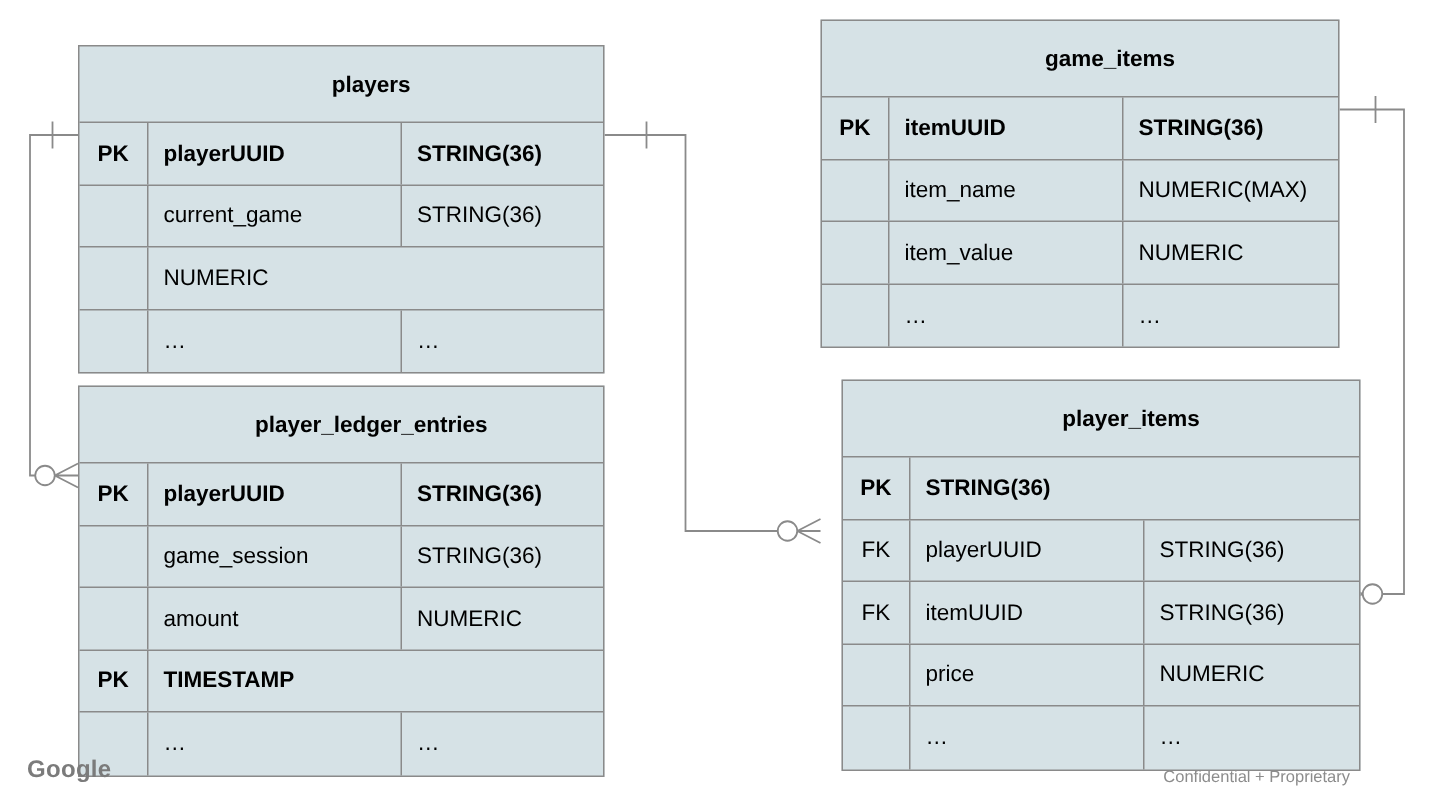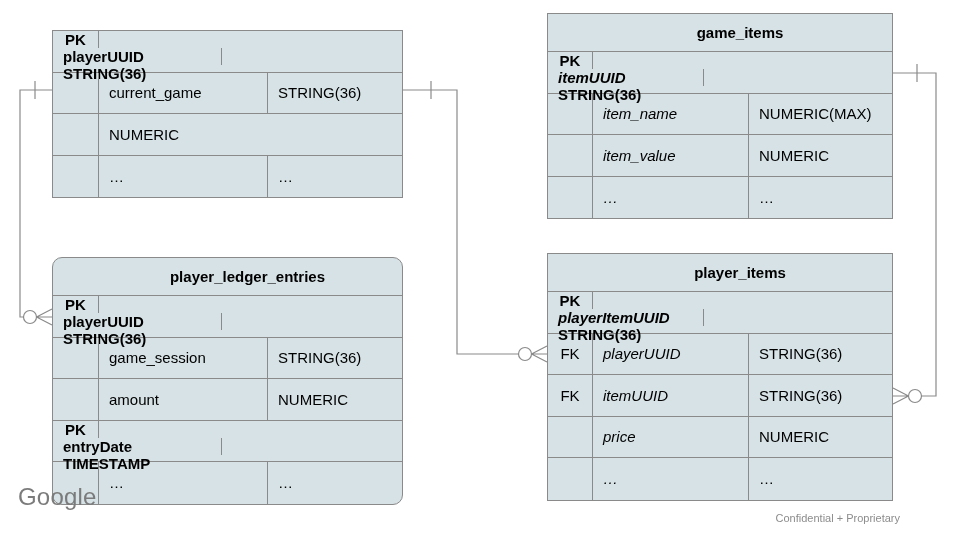--- a/index.html
+++ b/index.html
@@ -14,34 +14,34 @@
   
   .etable{
     position:absolute;
     background:#d6e2e6;
     border:1px solid #8a8a8a;
     box-sizing:border-box;
     color:#000;
     font-size:15px;
   }
   .etable .ttitle{
-    height:38px;
+    height:51px;
     display:flex;align-items:center;justify-content:center;
     font-weight:bold;
     border-bottom:1px solid #8a8a8a;
     box-sizing:border-box;
     padding-left:40px;
   }
   .erow{
     display:flex;height:41.5px;
     border-bottom:1px solid #8a8a8a;
     box-sizing:border-box;
   }
   .erow:last-child{border-bottom:none;}
-  .erow.bold{font-weight:bold;flex-direction:column;}
+  .erow.bold{font-weight:bold;}
   .ckey{
     display:flex;align-items:center;justify-content:center;
     border-right:1px solid #8a8a8a;box-sizing:border-box;
     flex:0 0 auto;
   }
   .cname{
     display:flex;align-items:center;
     padding-left:10px;
     border-right:1px solid #8a8a8a;box-sizing:border-box;
     flex:0 0 auto;
@@ -49,34 +49,34 @@
   .ctype{
     display:flex;align-items:center;
     padding-left:10px;
     flex:1 1 auto;
   }
   
   .tleft  .ckey{width:46px;}
   .tleft  .cname{width:169px;}
   
   .tright .ckey{width:45px;}
-  .tright .cname{width:156px;font-style:italic;}
+  .tright .cname{width:156px;}
 
   #tbl-players{left:52px;top:30px;width:351px;}
   #tbl-game-items{left:547px;top:13px;width:346px;}
-  #tbl-player-ledger-entries{left:52px;top:257px;width:351px;border-radius:10px;}
-  #tbl-player-items{left:547px;top:253px;width:346px;}
+  #tbl-player-ledger-entries{left:52px;top:257px;width:351px;}
+  #tbl-player-items{left:561px;top:253px;width:346px;}
 
   
   svg.connectors{position:absolute;left:0;top:0;pointer-events:none;}
 
   
   .brand{
-    position:absolute;left:18px;top:483px;
-    font-size:24px;font-weight:400;color:#7b7b7b;
+    position:absolute;left:18px;top:505px;
+    font-size:16px;font-weight:700;color:#7b7b7b;
     letter-spacing:0.2px;
   }
   .footer-note{
     position:absolute;right:60px;top:512px;
     font-size:11px;color:#8c8c8c;
   }
 </style>
 </head>
 <body>
 
@@ -100,20 +100,21 @@
 
     <g>
       <path d="M893,73 H936 V396 H921.5"></path>
       <line x1="917" y1="64" x2="917" y2="82"></line>
       <circle cx="915" cy="396" r="6.5" fill="#ffffff"></circle>
       <path d="M908.5,396 L893,388 M908.5,396 L893,396 M908.5,396 L893,404"></path>
     </g>
   </svg>
 
   <div class="etable tleft" id="tbl-players">
+    <div class="ttitle">players</div>
     <div class="erow bold">
       <div class="ckey">PK</div>
       <div class="cname">playerUUID</div>
       <div class="ctype">STRING(36)</div>
     </div>
     <div class="erow">
       <div class="ckey"></div>
       <div class="cname">current_game</div>
       <div class="ctype">STRING(36)</div>
     </div>
@@ -164,35 +165,33 @@
       <div class="cname">game_session</div>
       <div class="ctype">STRING(36)</div>
     </div>
     <div class="erow">
       <div class="ckey"></div>
       <div class="cname">amount</div>
       <div class="ctype">NUMERIC</div>
     </div>
     <div class="erow bold">
       <div class="ckey">PK</div>
-      <div class="cname">entryDate</div>
       <div class="ctype">TIMESTAMP</div>
     </div>
     <div class="erow">
       <div class="ckey"></div>
       <div class="cname">…</div>
       <div class="ctype">…</div>
     </div>
   </div>
 
   <div class="etable tright" id="tbl-player-items">
     <div class="ttitle">player_items</div>
     <div class="erow bold">
       <div class="ckey">PK</div>
-      <div class="cname">playerItemUUID</div>
       <div class="ctype">STRING(36)</div>
     </div>
     <div class="erow">
       <div class="ckey">FK</div>
       <div class="cname">playerUUID</div>
       <div class="ctype">STRING(36)</div>
     </div>
     <div class="erow">
       <div class="ckey">FK</div>
       <div class="cname">itemUUID</div>

